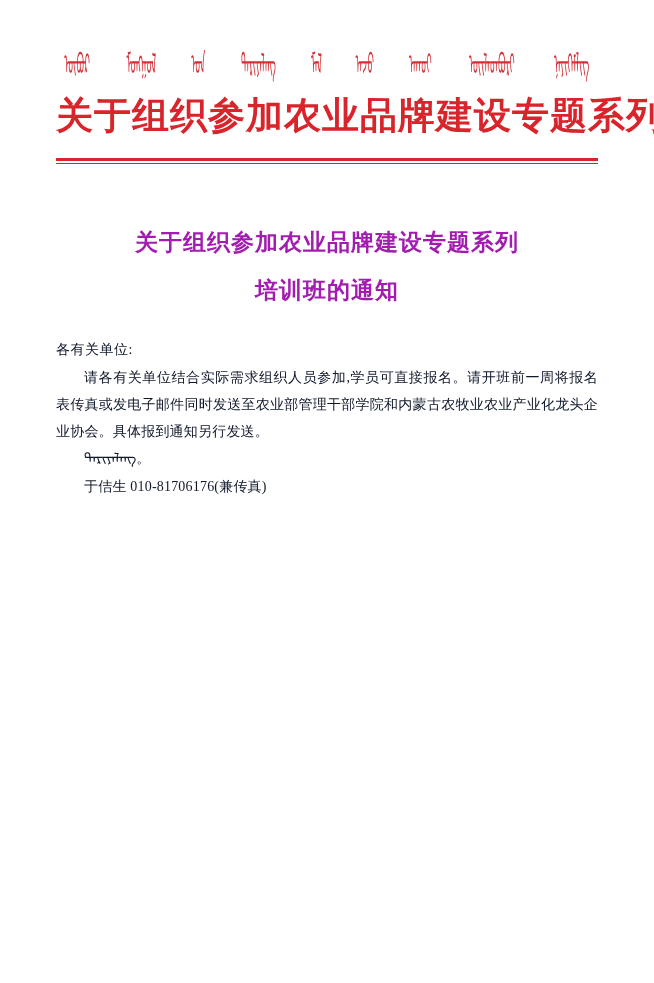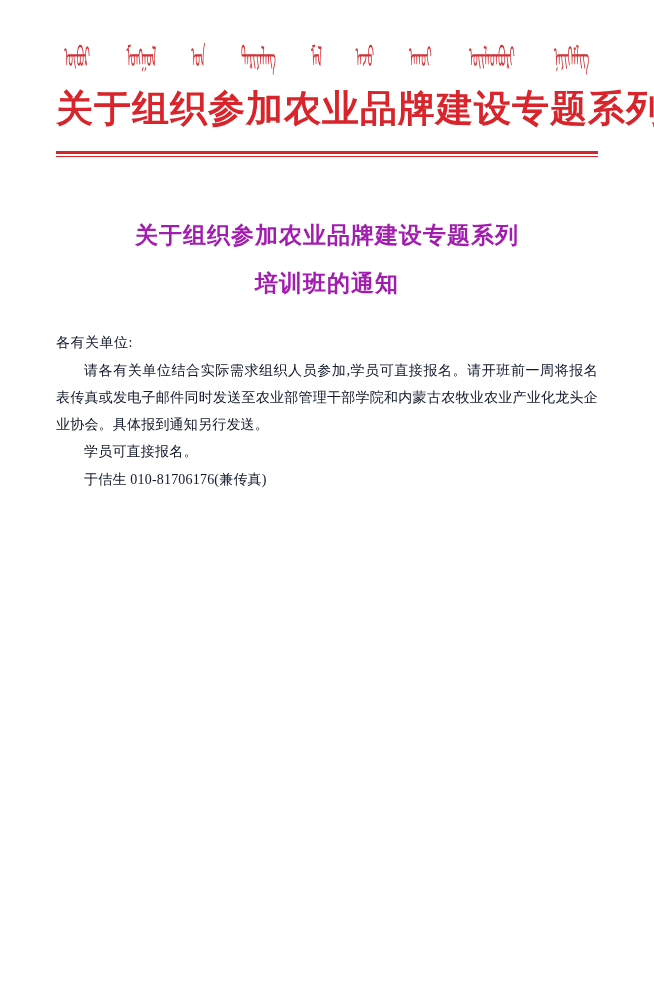--- a/index.html
+++ b/index.html
@@ -14,20 +14,21 @@
     font-family: "DejaVu Sans", "Liberation Sans", sans-serif;
     color: #111;
   }
   .page {
     position: relative;
     width: 654px;
     height: 914px;
     box-sizing: border-box;
     padding: 0 56px;
     background: #fff;
+    margin-top: 7px;
   }
 
   
   .letterhead {
     padding-top: 26px;
   }
   .mongolian-script {
     display: flex;
     justify-content: space-between;
     align-items: flex-end;
@@ -140,17 +141,17 @@
   </div>
 
   <div class="doc-title">
     <div>关于组织参加农业品牌建设专题系列</div>
     <div>培训班的通知</div>
   </div>
 
   <div class="doc-body">
     <div class="salutation">各有关单位:</div>
     <div class="para">请各有关单位结合实际需求组织人员参加,学员可直接报名。请开班前一周将报名表传真或发电子邮件同时发送至农业部管理干部学院和内蒙古农牧业农业产业化龙头企业协会。具体报到通知另行发送。</div>
-    <div class="para">学员可直接报名。</div>
+    <div class="para">ᠲᠠᠷᠢᠶᠠᠯᠠᠩ。</div>
     <div class="contact-line">于佶生 010-81706176(兼传真)</div>
   </div>
 
 </div>
 
 </body></html>

